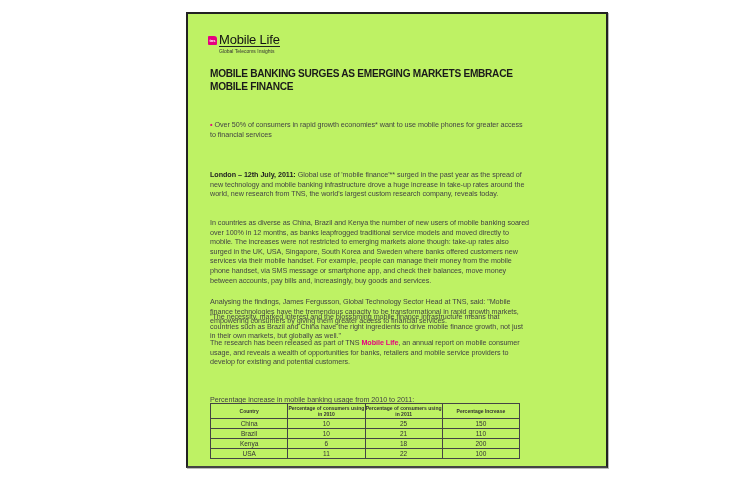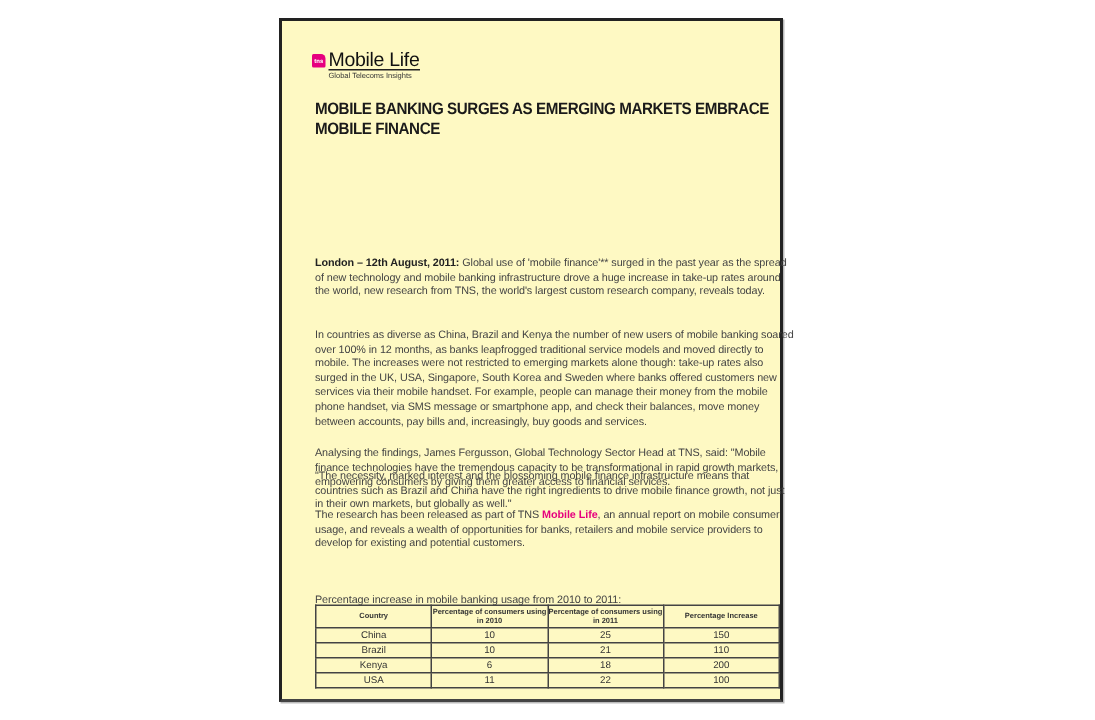--- a/index.html
+++ b/index.html
@@ -1,23 +1,23 @@
 <!DOCTYPE html>
 <html><head>
   <meta charset="utf-8">
   <style>
     html, body { margin: 0; padding: 0; }
     body {
       width: 730px; height: 480px; background: #ffffff; position: relative; overflow: hidden;
       font-family: "Liberation Sans", sans-serif; color: #3a3a3a;
     }
     .page {
-      position: absolute; left: 186px; top: 12px; width: 336px; height: 456px;
+      position: absolute; left: 186px; top: 12px; width: 422px; height: 456px;
       border-top: 2px solid #222; border-left: 2px solid #222; border-right: 2px solid #222;
-      border-bottom: 2px solid #444; background: #fef9c3; box-sizing: border-box;
+      border-bottom: 2px solid #444; background: #bef264; box-sizing: border-box;
       box-shadow: 1px 1px 0 #bbb;
       text-decoration: underline;
     }
     .logo { position: absolute; left: 20px; top: 20px; }
     .logo-mark {
       position: absolute; left: 0; top: 2px; width: 9px; height: 9px; background: #e6007e;
       border-radius: 1px 3px 1px 1px; color: #fff; font-size: 4px; line-height: 9px; text-align: center;
       font-weight: bold;
     }
     .logo-title {
@@ -56,24 +56,27 @@
 <div class="page">
 
   <div class="logo">
     <div class="logo-mark">tns</div>
     <div class="logo-title">Mobile Life</div>
     <div class="logo-sub">Global Telecoms Insights</div>
   </div>
 
   <div class="headline">MOBILE BANKING SURGES AS EMERGING MARKETS EMBRACE MOBILE FINANCE</div>
 
+  <div class="body-text" style="top:106px;">
+    <span class="bullet-dot">•</span><span>Over 50% of consumers in rapid growth economies* want to use mobile phones for greater access to financial services</span>
+  </div>
 
 
   <div class="body-text" style="top:156px;">
-    <span class="b">London – 12th August, 2011:</span><span> Global use of 'mobile finance'** surged in the past year as the spread of new technology and mobile banking infrastructure drove a huge increase in take-up rates around the world, new research from TNS, the world's largest custom research company, reveals today.</span>
+    <span class="b">London – 12th July, 2011:</span><span> Global use of 'mobile finance'** surged in the past year as the spread of new technology and mobile banking infrastructure drove a huge increase in take-up rates around the world, new research from TNS, the world's largest custom research company, reveals today.</span>
   </div>
 
   <div class="body-text" style="top:204px;">In countries as diverse as China, Brazil and Kenya the number of new users of mobile banking soared over 100% in 12 months, as banks leapfrogged traditional service models and moved directly to mobile. The increases were not restricted to emerging markets alone though: take-up rates also surged in the UK, USA, Singapore, South Korea and Sweden where banks offered customers new services via their mobile handset. For example, people can manage their money from the mobile phone handset, via SMS message or smartphone app, and check their balances, move money between accounts, pay bills and, increasingly, buy goods and services.</div>
 
   <div class="body-text" style="top:264px;margin-top:19px;">Analysing the findings, James Fergusson, Global Technology Sector Head at TNS, said: "Mobile finance technologies have the tremendous capacity to be transformational in rapid growth markets, empowering consumers by giving them greater access to financial services.</div>
 
   <div class="body-text" style="top:298px;">"The necessity, marked interest and the blossoming mobile finance infrastructure means that countries such as Brazil and China have the right ingredients to drive mobile finance growth, not just in their own markets, but globally as well."</div>
 
   <div class="body-text" style="top:324px;">
     <span>The research has been released as part of TNS </span><span class="pink">Mobile Life</span><span>, an annual report on mobile consumer usage, and reveals a wealth of opportunities for banks, retailers and mobile service providers to develop for existing and potential customers.</span>

